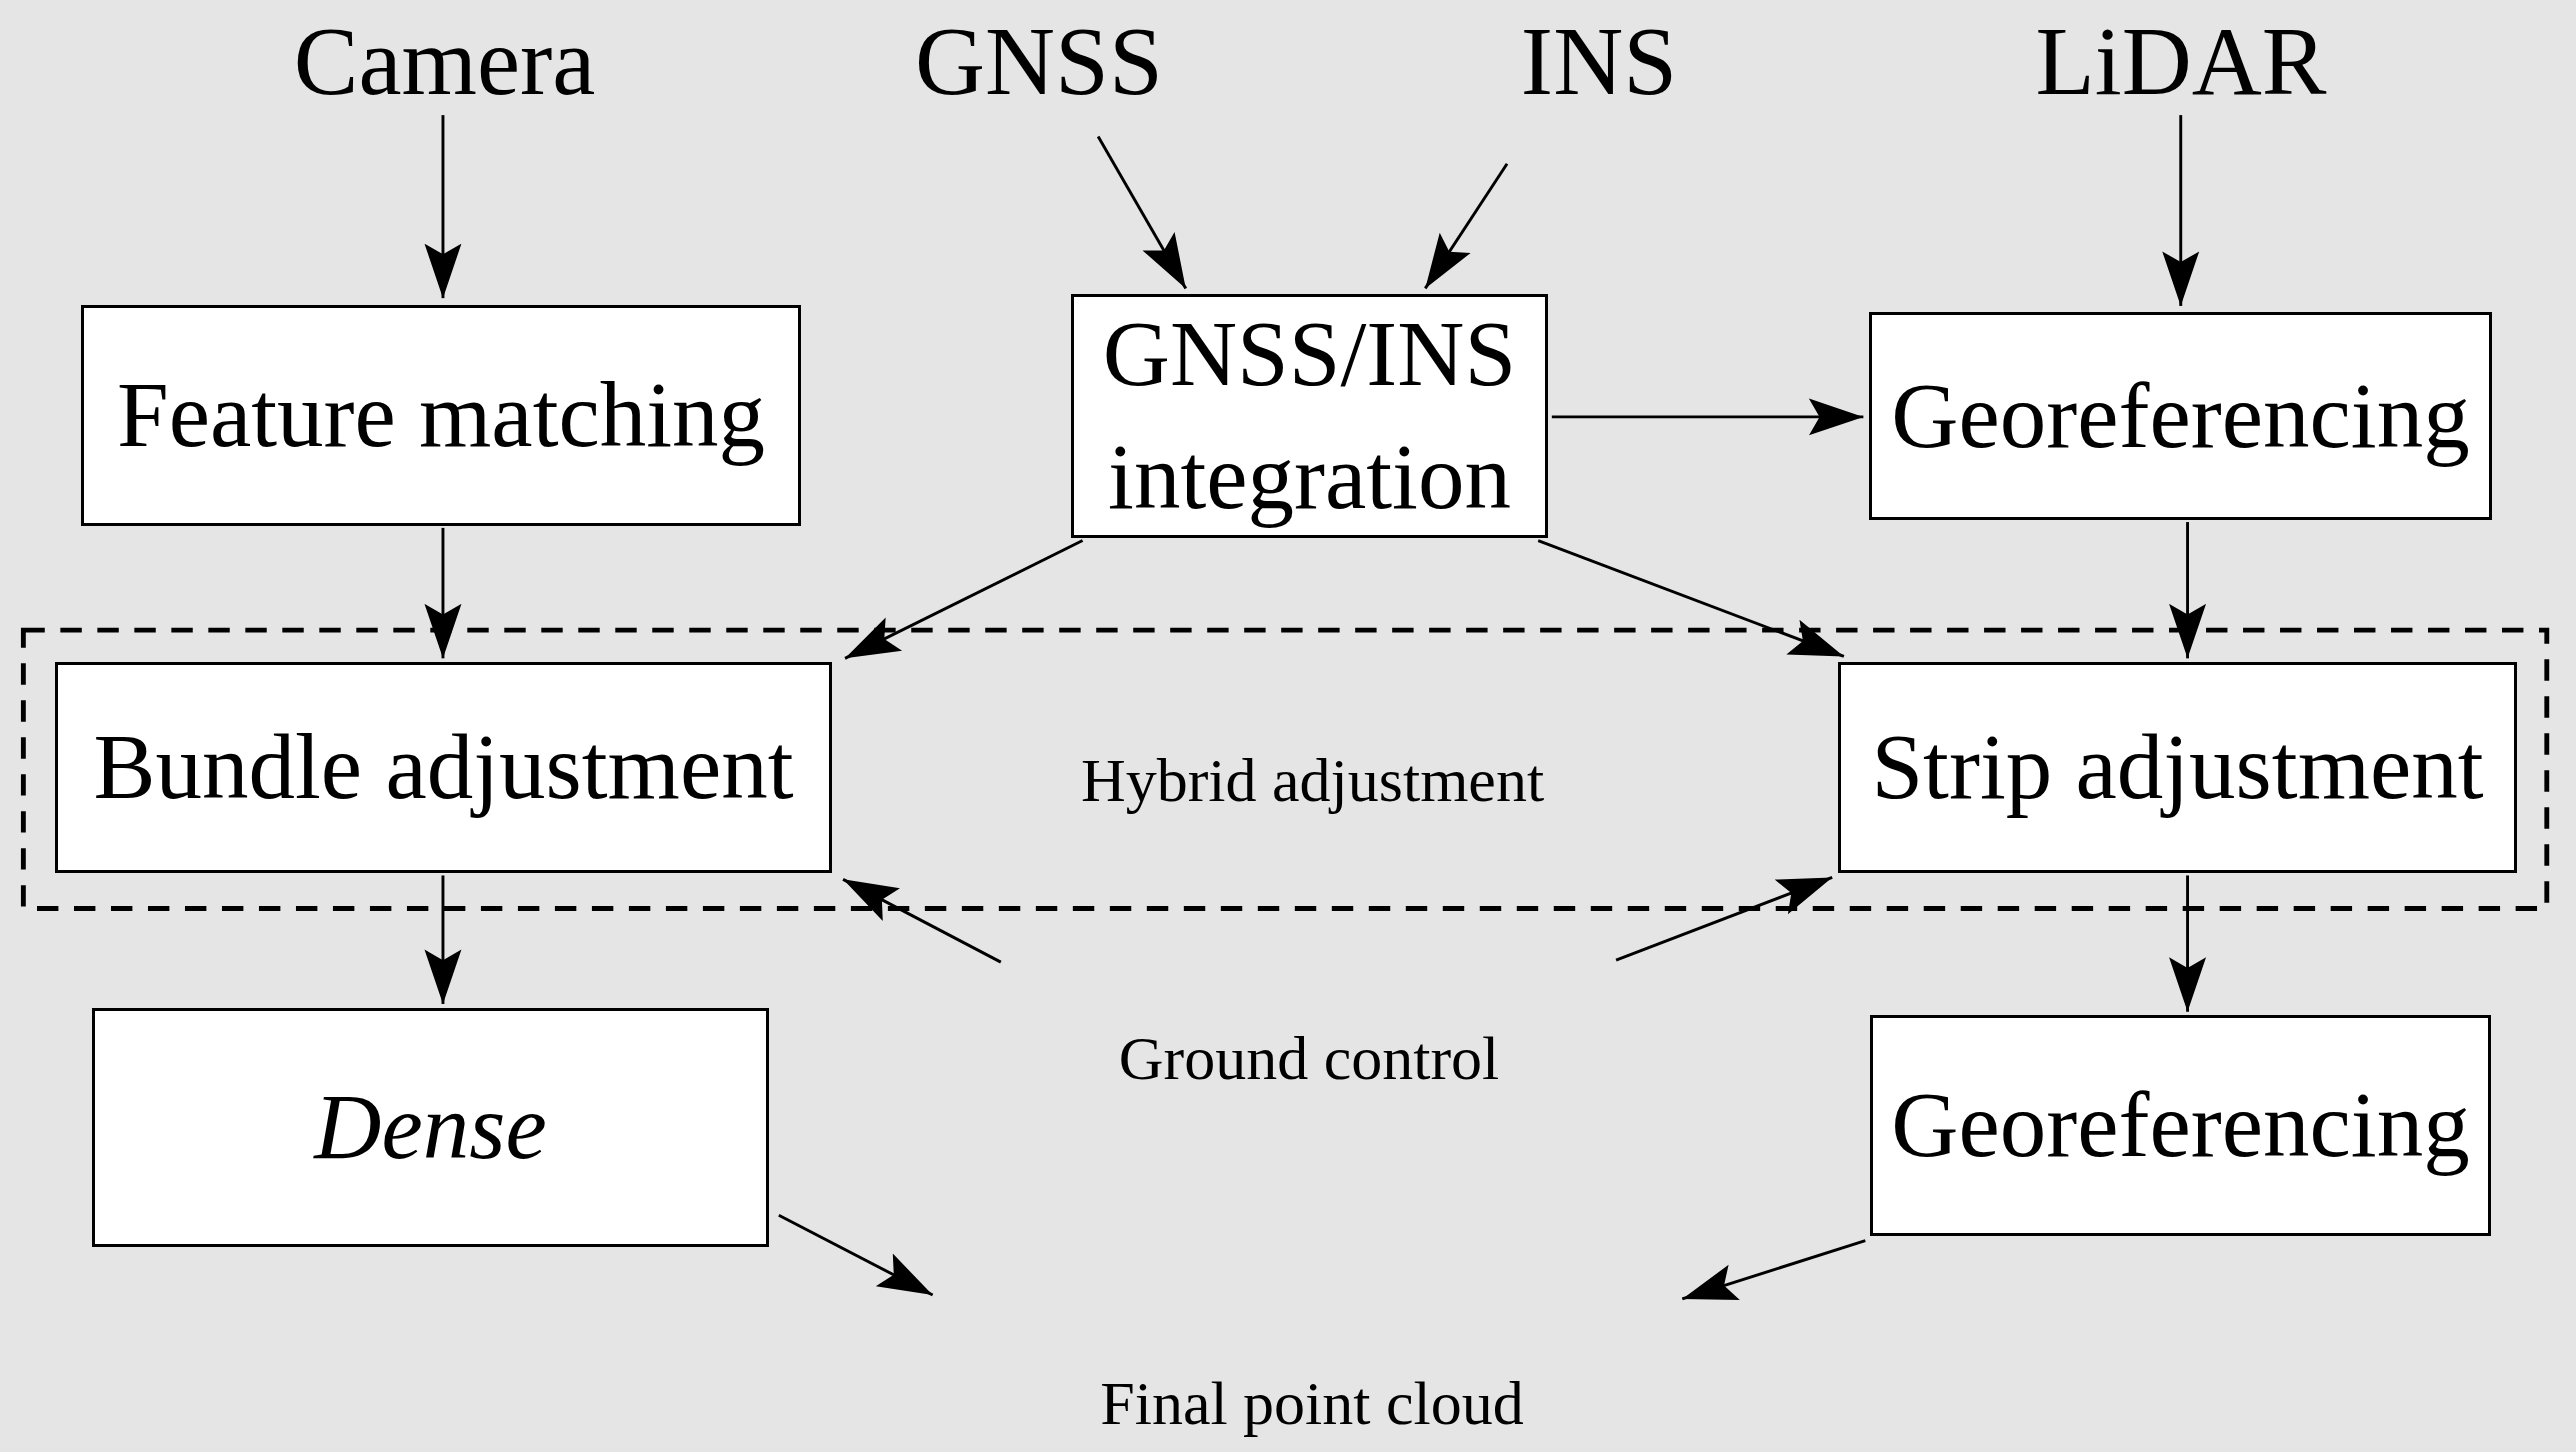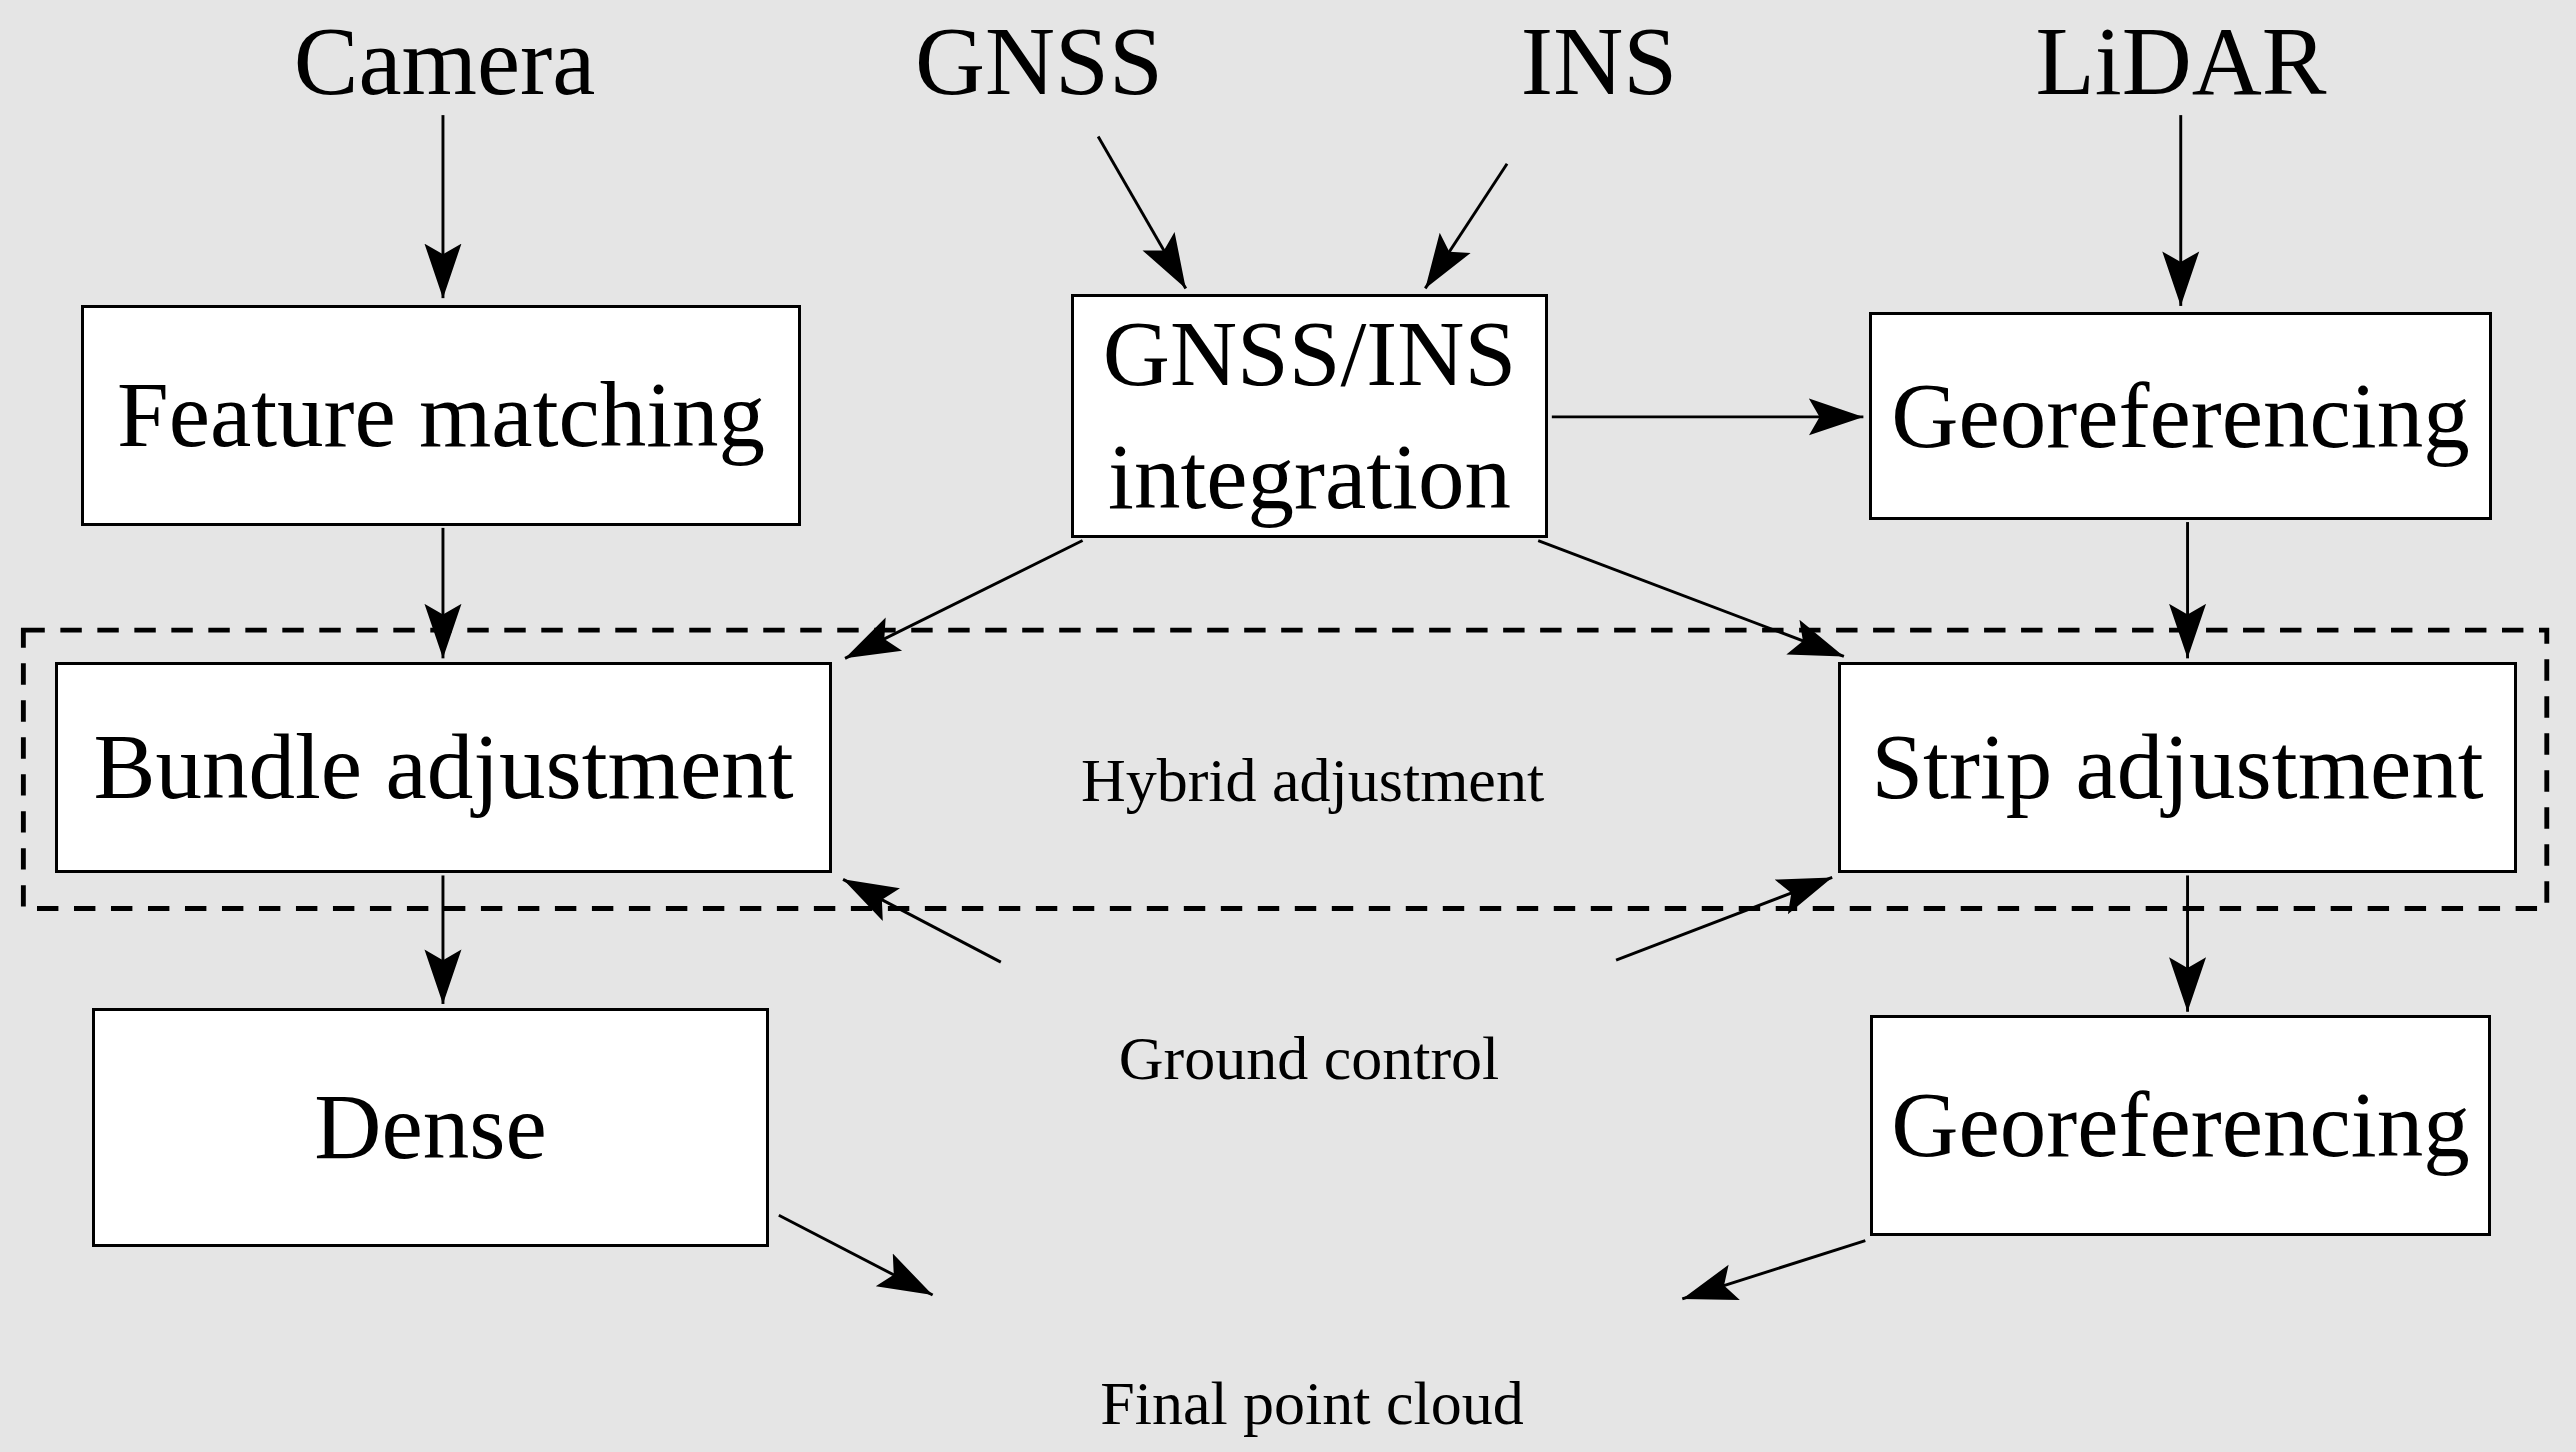--- a/index.html
+++ b/index.html
@@ -70,21 +70,21 @@
   </div>
 
   <div class="box" style="left:1838px;top:662px;width:679px;height:211px;">
     <div>Strip adjustment</div>
   </div>
 
   <div class="box" style="left:55px;top:662px;width:777px;height:211px;">
     <div>Bundle adjustment</div>
   </div>
 
-  <div class="box" style="left:92px;top:1008px;width:677px;height:239px;">
+  <div class="box" style="left:92px;top:1008px;width:677px;height:239px;font-style:italic;">
     <div>Dense</div>
   </div>
 
   <div class="box" style="left:1870px;top:1015px;width:621px;height:221px;">
     <div>Georeferencing</div>
   </div>
 
   <div class="free-label" style="left:923px;top:725px;width:779px;height:97px;">Hybrid adjustment</div>
 
   <div class="free-label" style="left:1017px;top:1003px;width:584px;height:97px;">Ground control</div>

